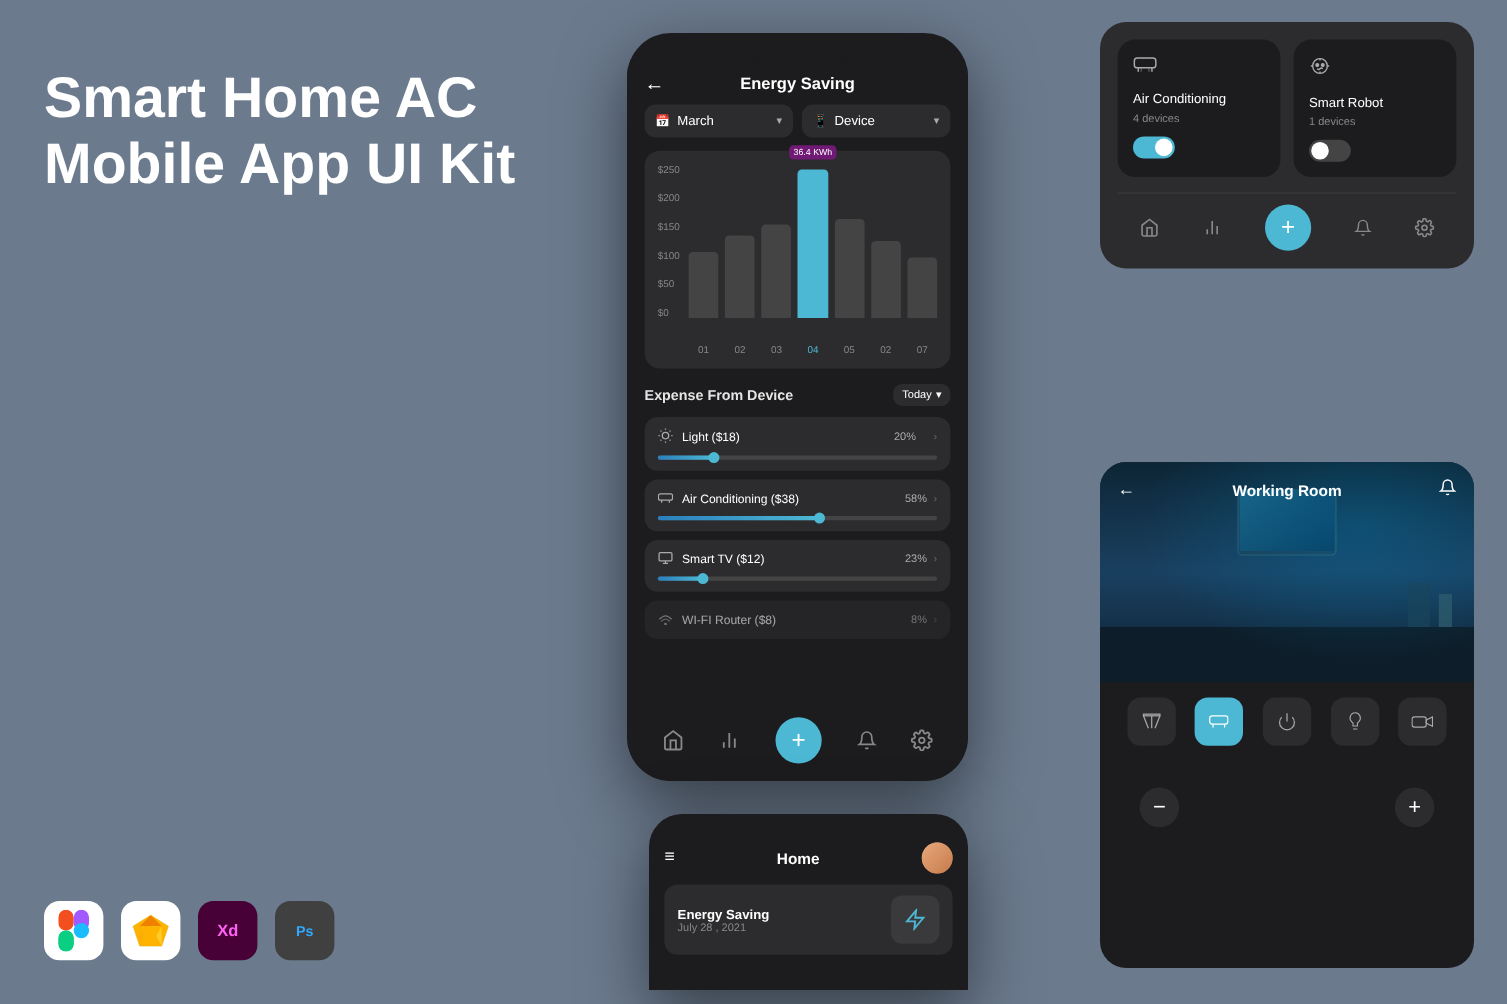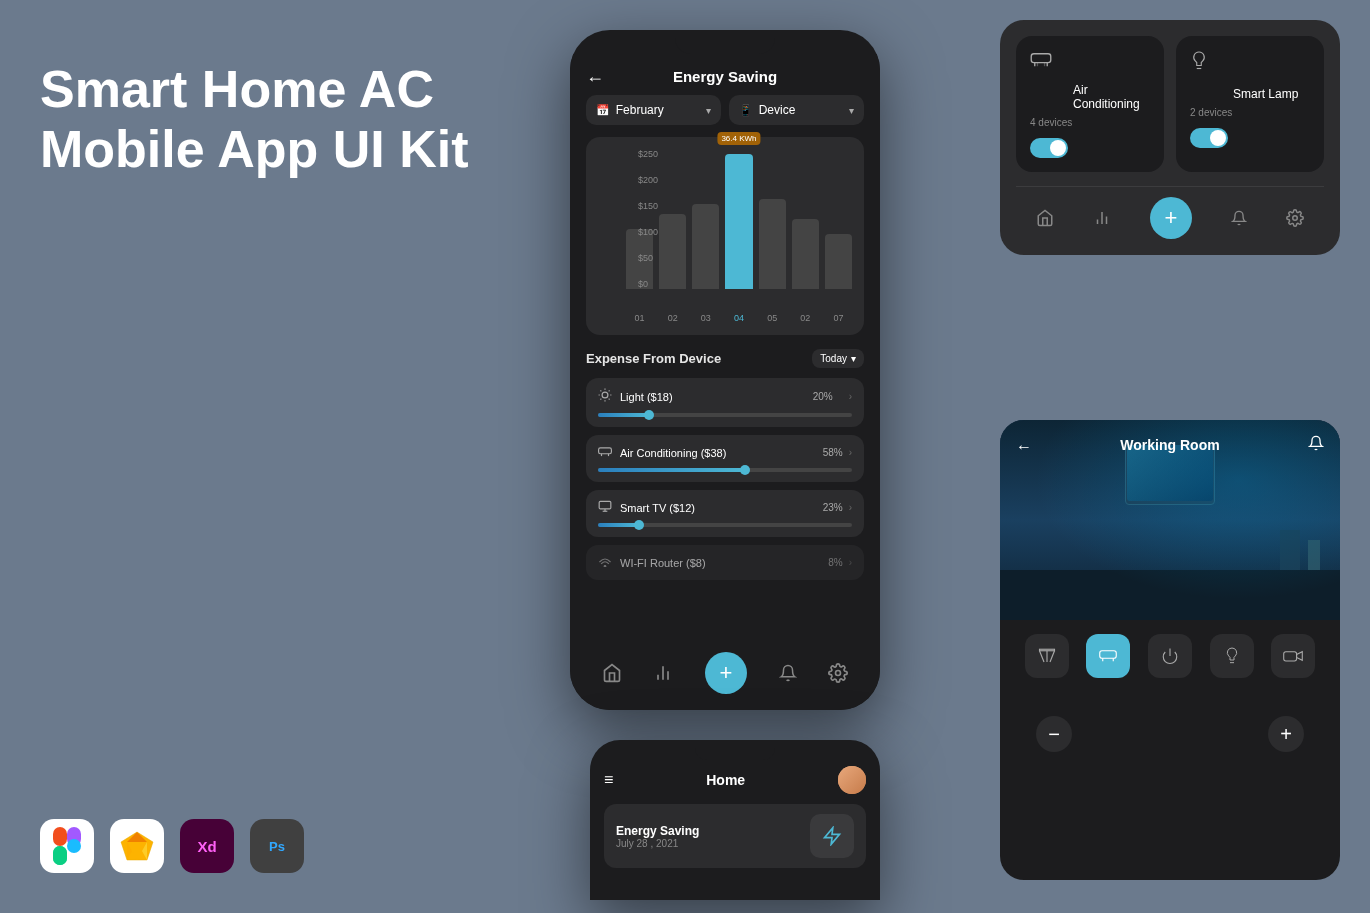--- a/index.html
+++ b/index.html
@@ -175,21 +175,20 @@
       display: flex;
       flex-direction: column;
       justify-content: space-between;
       width: 26px;
     }
     .y-label {
       font-size: 9px;
       color: #888;
       text-align: left;
       padding-right: 4px;
-      margin-left: 40px;
     }
 
     
     .expense-header {
       display: flex;
       justify-content: space-between;
       align-items: center;
       margin-bottom: 10px;
     }
     .expense-title {
@@ -313,21 +312,20 @@
     }
     .device-card-icon {
       font-size: 20px;
       color: #aaa;
       margin-bottom: 4px;
     }
     .device-card-name {
       color: #fff;
       font-size: 12px;
       font-weight: 500;
-      margin-left: 43px;
     }
     .device-card-count {
       color: #888;
       font-size: 10px;
     }
     .toggle-switch {
       width: 38px;
       height: 20px;
       border-radius: 10px;
       position: relative;
@@ -555,21 +553,21 @@
   <div class="phone-screen">
 
     <div class="screen-header">
       <span class="back-btn">←</span>
       <span class="screen-title">Energy Saving</span>
     </div>
 
     <div class="filter-row">
       <div class="filter-btn">
         <span class="filter-icon">📅</span>
-        <span>February</span>
+        <span>March</span>
         <span class="chevron">▾</span>
       </div>
       <div class="filter-btn">
         <span class="filter-icon">📱</span>
         <span>Device</span>
         <span class="chevron">▾</span>
       </div>
     </div>
 
     <div class="chart-area">
@@ -590,21 +588,21 @@
 
           <div class="bar-col">
             <div class="bar" style="height:75px;"></div>
           </div>
 
           <div class="bar-col">
             <div class="bar" style="height:85px;"></div>
           </div>
 
           <div class="bar-col" style="position:relative;">
-            <div style="position:absolute; top:-22px; left:50%; transform:translateX(-50%); background:#a16207; color:#fff; font-size:8px; padding:2px 4px; border-radius:4px; white-space:nowrap;">36.4 KWh</div>
+            <div style="position:absolute; top:-22px; left:50%; transform:translateX(-50%); background:#701a75; color:#fff; font-size:8px; padding:2px 4px; border-radius:4px; white-space:nowrap;">36.4 KWh</div>
             <div class="bar active" style="height:135px;"></div>
           </div>
 
           <div class="bar-col">
             <div class="bar" style="height:90px;"></div>
           </div>
 
           <div class="bar-col">
             <div class="bar" style="height:70px;"></div>
           </div>
@@ -774,35 +772,38 @@
             <line x1="16" y1="12" x2="16" y2="16" stroke-opacity="0.4"></line>
           </svg>
       </div>
       <span class="device-card-name">Air Conditioning</span>
       <span class="device-card-count">4 devices</span>
       <div class="toggle-switch on">
         <div class="toggle-knob"></div>
       </div>
     </div>
 
-
-
     <div class="device-card">
       <div class="device-card-icon">
-        <svg width="18" height="22" viewBox="0 0 24 28" fill="none" stroke="#aaa" stroke-width="1.5">
-            <path d="M12 2a7 7 0 0 0-5 11.9l2 2.1V20h6v-4l2-2.1A7 7 0 0 0 12 2z"></path>
-            <line x1="9" y1="24" x2="15" y2="24"></line>
+        <svg width="20" height="20" viewBox="0 0 24 24" fill="none" stroke="#aaa" stroke-width="1.5">
+            <circle cx="12" cy="12" r="8"></circle>
+            <path d="M12 4v2M12 18v2M4 12H2M22 12h-2"></path>
+            <circle cx="9" cy="11" r="1.5" fill="#aaa"></circle>
+            <circle cx="15" cy="11" r="1.5" fill="#aaa"></circle>
+            <path d="M9 15s1.5 1.5 3 0 3 0 3 0"></path>
           </svg>
       </div>
-      <span class="device-card-name">Smart Lamp</span>
-      <span class="device-card-count">2 devices</span>
-      <div class="toggle-switch on">
+      <span class="device-card-name">Smart Robot</span>
+      <span class="device-card-count">1 devices</span>
+      <div class="toggle-switch off">
         <div class="toggle-knob"></div>
       </div>
     </div>
+
+
   </div>
 
   <div class="device-grid-nav">
     <div class="nav-icon">
       <svg width="18" height="18" viewBox="0 0 24 24" fill="none" stroke="#888" stroke-width="2">
           <path d="M3 9l9-7 9 7v11a2 2 0 0 1-2 2H5a2 2 0 0 1-2-2z"></path>
           <polyline points="9,22 9,12 15,12 15,22"></polyline>
         </svg>
     </div>
     <div class="nav-icon">

